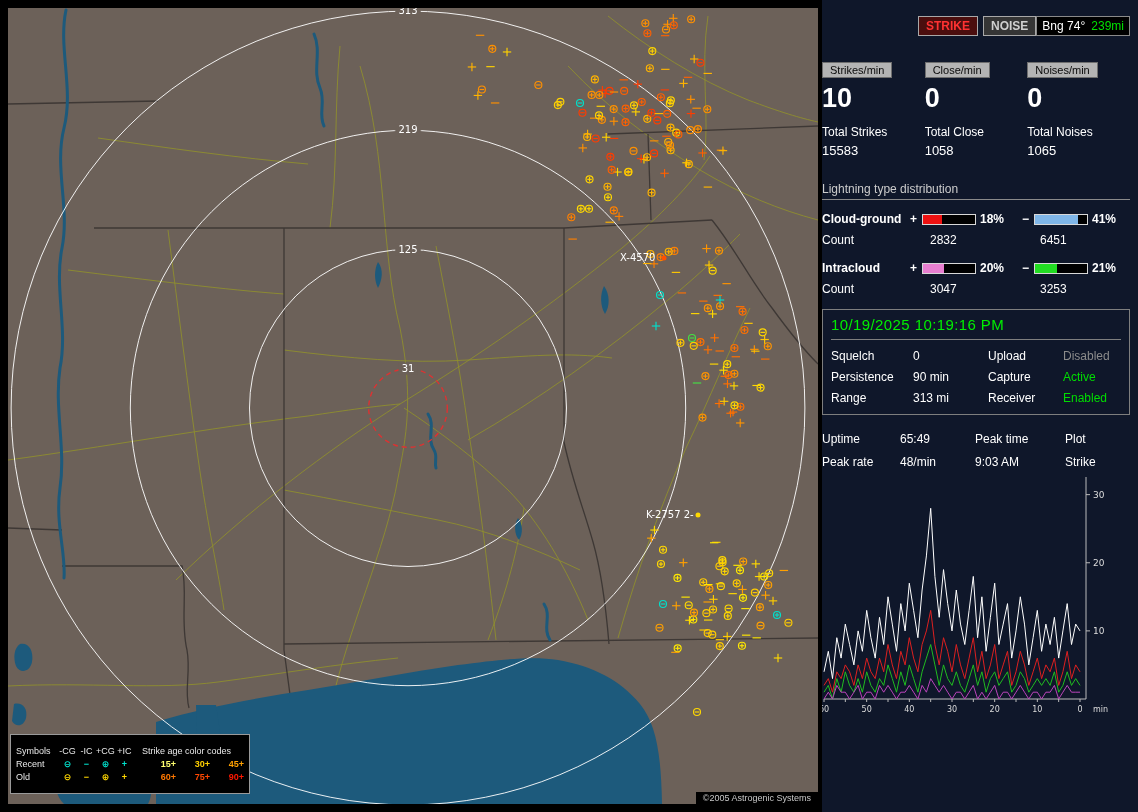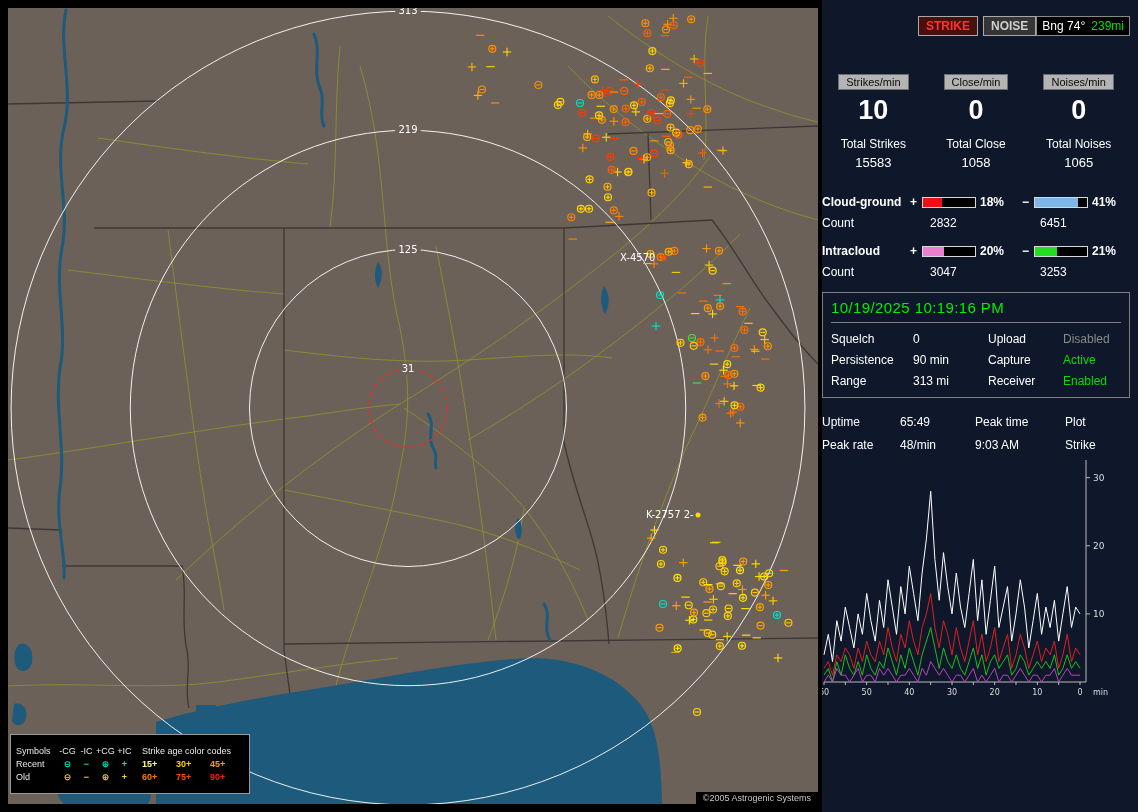--- a/index.html
+++ b/index.html
@@ -12,35 +12,35 @@
   #map-svg{position:absolute;left:0;top:0;width:810px;height:796px;display:block}
   .legend{position:absolute;left:2px;bottom:10px;display:flex;gap:8px;background:#000;
     border:1px solid #9a9a9a;padding:10px 5px;font-size:9px;color:#fff;line-height:12px}
   .lg-grid{display:grid;grid-template-columns:42px 19px 19px 19px 19px;row-gap:1px}
   .lg-grid span{text-align:center}
   .lg-grid .lg-h{color:#e8e8e8}
   .lg-grid .lg-lab{text-align:left;color:#e8e8e8}
   .lg-s{font-weight:bold}
   .lg-age{display:flex;flex-direction:column;row-gap:1px}
   .lg-age-title{color:#e8e8e8;white-space:nowrap}
-  .lg-age-row{display:grid;grid-template-columns:34px 34px 34px;text-align:left;font-weight:bold}
+  .lg-age-row{display:grid;grid-template-columns:34px 34px 34px;text-align:right;font-weight:bold}
   .copyright{position:absolute;right:0;bottom:0;background:#000;color:#c8c8c8;font-size:9px;padding:1px 7px}
 
   
   .panel{position:absolute;left:822px;top:0;width:316px;height:812px;background:#0f172a;color:#fff;padding:16px 8px 0 0}
   .top-row{display:flex;align-items:center}
   .ind{font-size:12px;font-weight:bold;padding:2px 7px;border:1px solid #a8a8a8;cursor:pointer;
     font-family:"Liberation Sans",sans-serif}
   .ind.strike{margin-left:96px;background:#4b0e0e;color:#ff3232}
   .ind.noise{margin-left:5px;background:#353535;color:#cfcfcf}
   .bearing{margin-left:auto;width:96px;display:flex;justify-content:space-between;align-items:center;
     background:#000;border:1px solid #8a8a8a;padding:2px 5px;font-size:12px;font-weight:normal}
   .bearing .rng{color:#00e000}
 
-  .rates{display:grid;grid-template-columns:1fr 1fr 1fr;margin-top:36px;text-align:center}
+  .rates{display:grid;grid-template-columns:1fr 1fr 1fr;margin-top:24px;text-align:left}
   .chip{display:inline-block;background:#b4b4b4;color:#0a0a0a;font-size:11px;padding:1px 7px;border:1px solid #6e6e6e}
   .big-num{font-size:27px;font-weight:bold;margin-top:5px}
   .tot-lab{font-size:12px;margin-top:11px}
   .tot-val{font-size:13px;margin-top:4px}
 
   .dist{margin-top:24px}
   .dist-title{font-size:12px;color:#cccccc;padding-bottom:3px;border-bottom:1px solid #8a8a8a;margin-bottom:11px}
   .dist-row{display:grid;grid-template-columns:88px 12px 58px 42px 12px 58px auto;align-items:center;font-size:12px;height:16px}
   .dist-label{font-weight:bold}
   .pm{font-weight:bold}
@@ -692,20 +692,21 @@
       </div>
       <div>
         <span class="chip">Noises/min</span>
         <div class="big-num">0</div>
         <div class="tot-lab">Total Noises</div>
         <div class="tot-val">1065</div>
       </div>
     </div>
 
     <div class="dist">
+      <div class="dist-title">Lightning type distribution</div>
 
       <div class="dist-row">
         <span class="dist-label">Cloud-ground</span>
         <span class="pm">+</span>
         <span class="bar">
             <span class="fill" id="bar-0p" style="width: 36%; background: rgb(238, 17, 17);"></span>
           </span>
         <span class="pct">18%</span>
         <span class="pm">−</span>
         <span class="bar">

